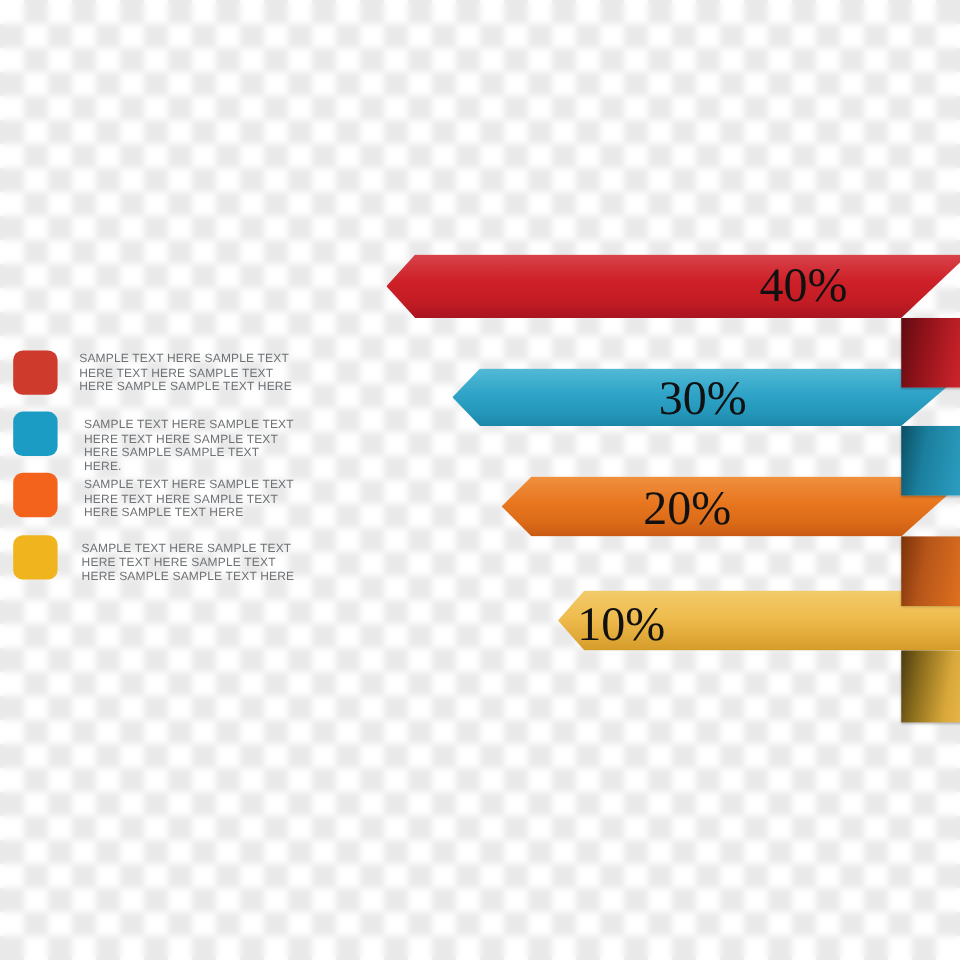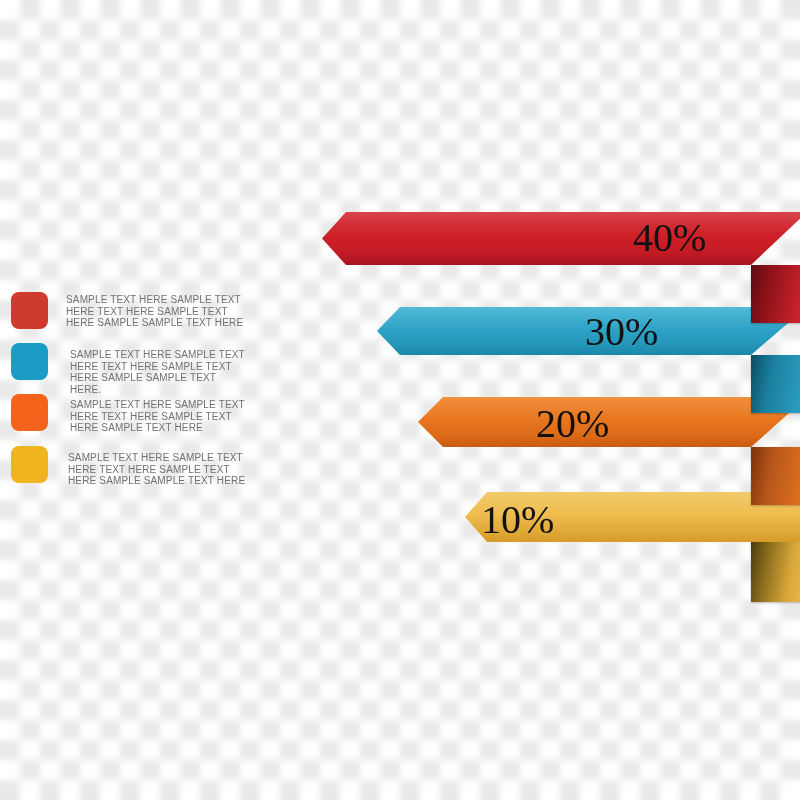--- a/index.html
+++ b/index.html
@@ -109,21 +109,21 @@
     </div>
 
     <div class="ribbon" style="left:0;top:0;width:800px;height:800px;">
       <div class="tail" style="left:726px;top:355px;width:56px;height:58px;
                   background:linear-gradient(100deg,#0A4E63 0%,#1B7F9E 35%,#2FA4C8 100%);
                   box-shadow:0 1px 2px rgba(0,0,0,.25);"></div>
       <div class="band" style="left:352px;top:307px;width:430px;height:48px;
                   background:linear-gradient(180deg,#52BAD6 0%,#2FA4C8 45%,#2396B9 78%,#1B87A8 100%);
                   clip-path:polygon(0 50%, 23px 0, 100% 0, calc(100% - 56px) 100%, 23px 100%);
                   filter:drop-shadow(0 2px 2px rgba(20,90,110,.28));"></div>
-      <span class="pct" style="left:560px;top:312px;">30%</span>
+      <span class="pct" style="left:524px;top:312px;">30%</span>
     </div>
 
     <div class="ribbon" style="left:0;top:0;width:800px;height:800px;">
       <div class="tail" style="left:726px;top:265px;width:56px;height:58px;
                   background:linear-gradient(100deg,#5E0B12 0%,#8E1219 32%,#C32028 78%,#D3272F 100%);
                   box-shadow:0 1px 2px rgba(0,0,0,.25);"></div>
       <div class="band" style="left:297px;top:212px;width:485px;height:53px;
                   background:linear-gradient(180deg,#D8434A 0%,#CE2028 42%,#C41C24 74%,#A81520 100%);
                   clip-path:polygon(0 50%, 24px 0, 100% 0, calc(100% - 56px) 100%, 24px 100%);
                   filter:drop-shadow(0 2px 2px rgba(110,15,20,.28));"></div>

